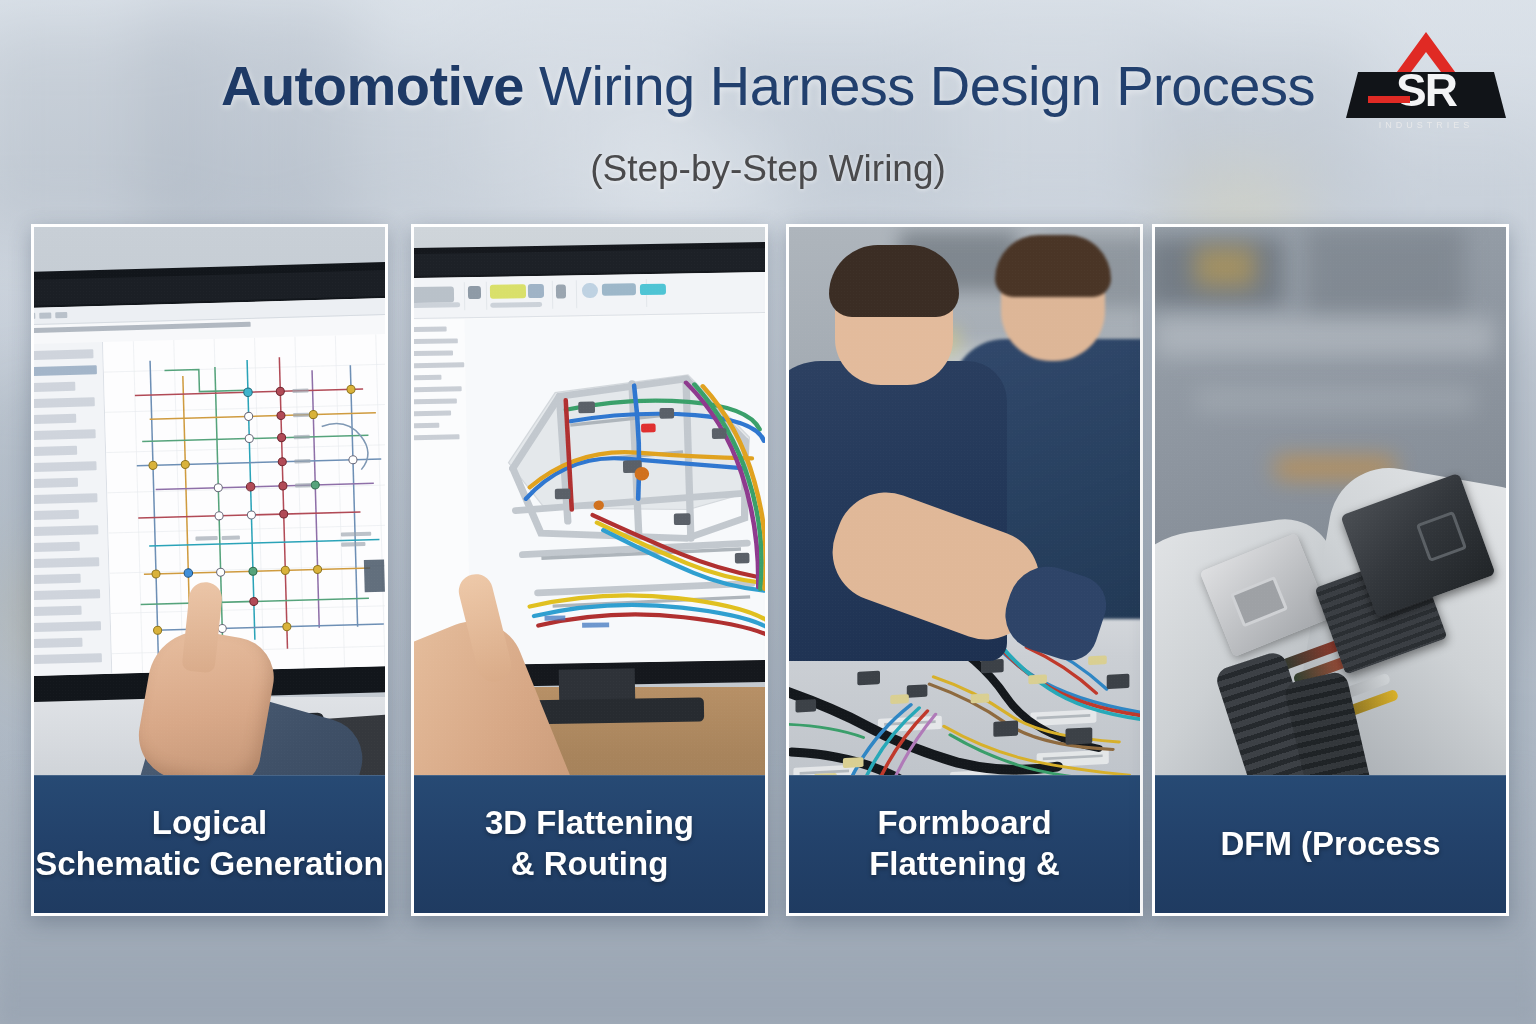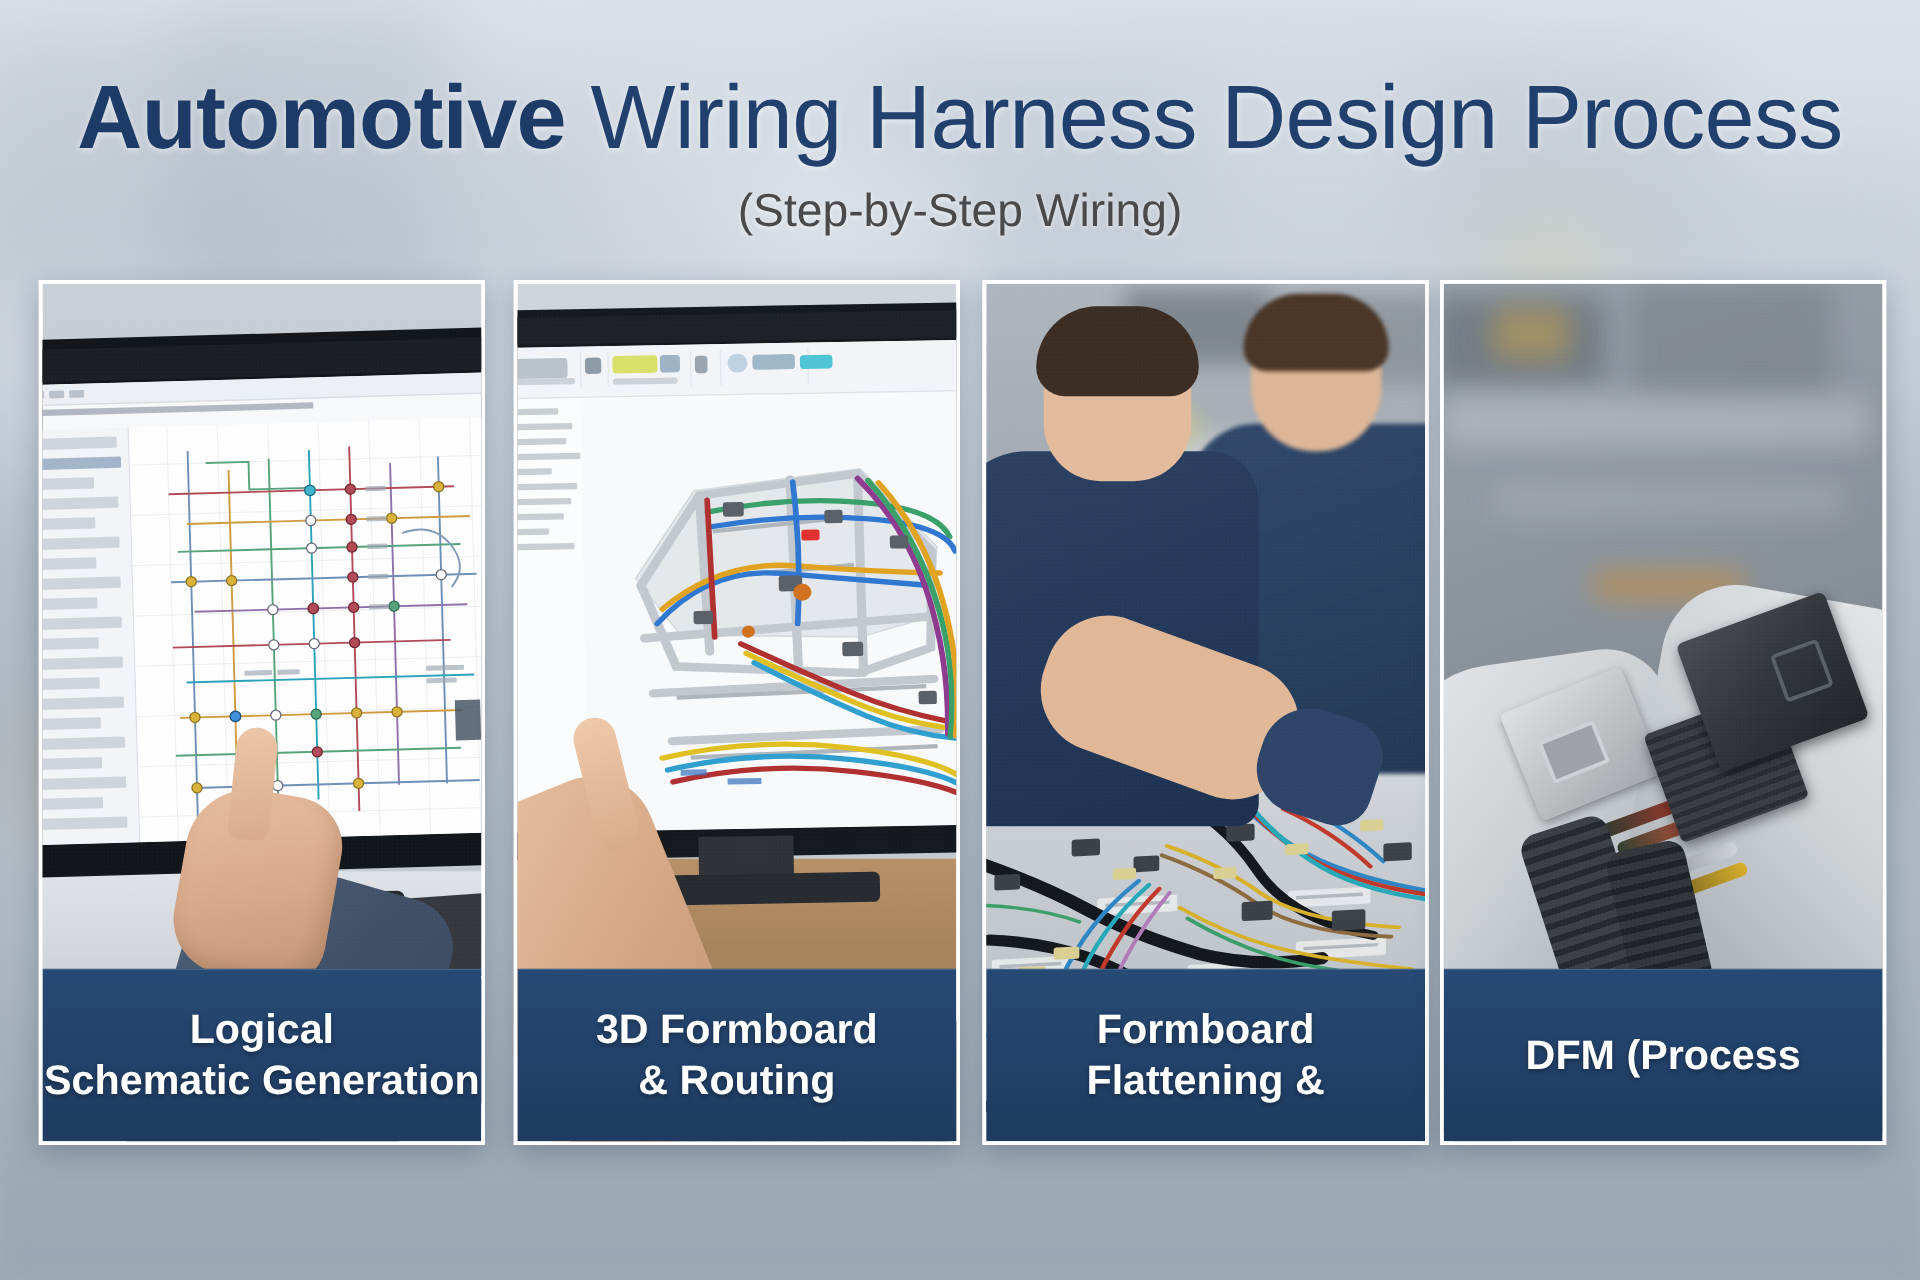--- a/index.html
+++ b/index.html
@@ -25,21 +25,21 @@
   #bg .floor{
     position:absolute;left:0;right:0;top:760px;bottom:0;
     background:linear-gradient(180deg,rgba(168,178,190,.0) 0%,rgba(160,171,184,.55) 30%,rgba(152,163,177,.75) 100%);
     filter:blur(8px);
   }
 
   
   #header{position:absolute;left:0;right:0;top:0;height:212px;}
   .title{
     position:absolute;top:58px;left:0;right:0;text-align:center;
-    font-size:72px;line-height:1;letter-spacing:-.5px;white-space:nowrap;
+    font-size:56px;line-height:1;letter-spacing:-.5px;white-space:nowrap;
     text-shadow:0 2px 6px rgba(255,255,255,.55);
   }
   .title .strong{font-weight:bold;color:#1e3a66;}
   .title .light{font-weight:normal;color:#22406e;}
   .subtitle{
     position:absolute;top:148px;left:0;right:0;text-align:center;
     font-size:37px;color:#4a4a4c;font-weight:normal;
     text-shadow:0 1px 4px rgba(255,255,255,.6);
   }
   
@@ -193,20 +193,29 @@
   <div class="haze"></div>
   <div class="floor"></div>
 </div>
 
 <div id="header">
   <div class="title">
     <span class="strong">Automotive</span><span class="light"> Wiring Harness Design Process</span>
   </div>
   <div class="subtitle">(Step-by-Step Wiring)</div>
 
+  <div id="logo">
+    <svg viewBox="0 0 172 122">
+      <polygon points="86,18 118,62 104,62 86,38 68,62 54,62" fill="#e02a24"></polygon>
+      <polygon points="18,58 154,58 166,104 6,104" fill="#111418"></polygon>
+      <text x="86" y="92" font-family="Liberation Sans, sans-serif" font-size="46" font-weight="bold" fill="#f3f4f5" text-anchor="middle" letter-spacing="-2">SR</text>
+      <rect x="28" y="82" width="42" height="7" fill="#e02a24"></rect>
+      <text x="86" y="114" font-family="Liberation Sans, sans-serif" font-size="9" fill="#e7e8ea" text-anchor="middle" letter-spacing="4">INDUSTRIES</text>
+    </svg>
+  </div>
 </div>
 
 <div class="panel" id="p1">
   <div class="media">
     <div class="p1-wall"></div>
     <div class="p1-desk"></div>
 
     <div class="p1-monitor">
       <div class="p1-bezel"></div>
       <div class="p1-topbar"></div>
@@ -435,21 +444,21 @@
     </div>
 
     <div class="p2-stand"></div>
     <div class="p2-base"></div>
     <div class="p2-kb"></div>
     <div class="p2-hand"></div>
     <div class="p2-finger"></div>
     <div class="grain"></div>
   </div>
   <div class="cap">
-    <span>3D Formboard</span>
+    <span>3D Flattening</span>
     <span>&amp; Routing</span>
   </div>
 </div>
 
 <div class="panel" id="p3">
   <div class="media">
     <div class="p3-bgwall"></div>
     <div class="p3-blur">
       <span style="left:110px;top:4px;width:120px;height:60px;background:#6d757d;opacity:.7;"></span>
       <span style="left:250px;top:10px;width:110px;height:70px;background:#7d858d;opacity:.6;"></span>

